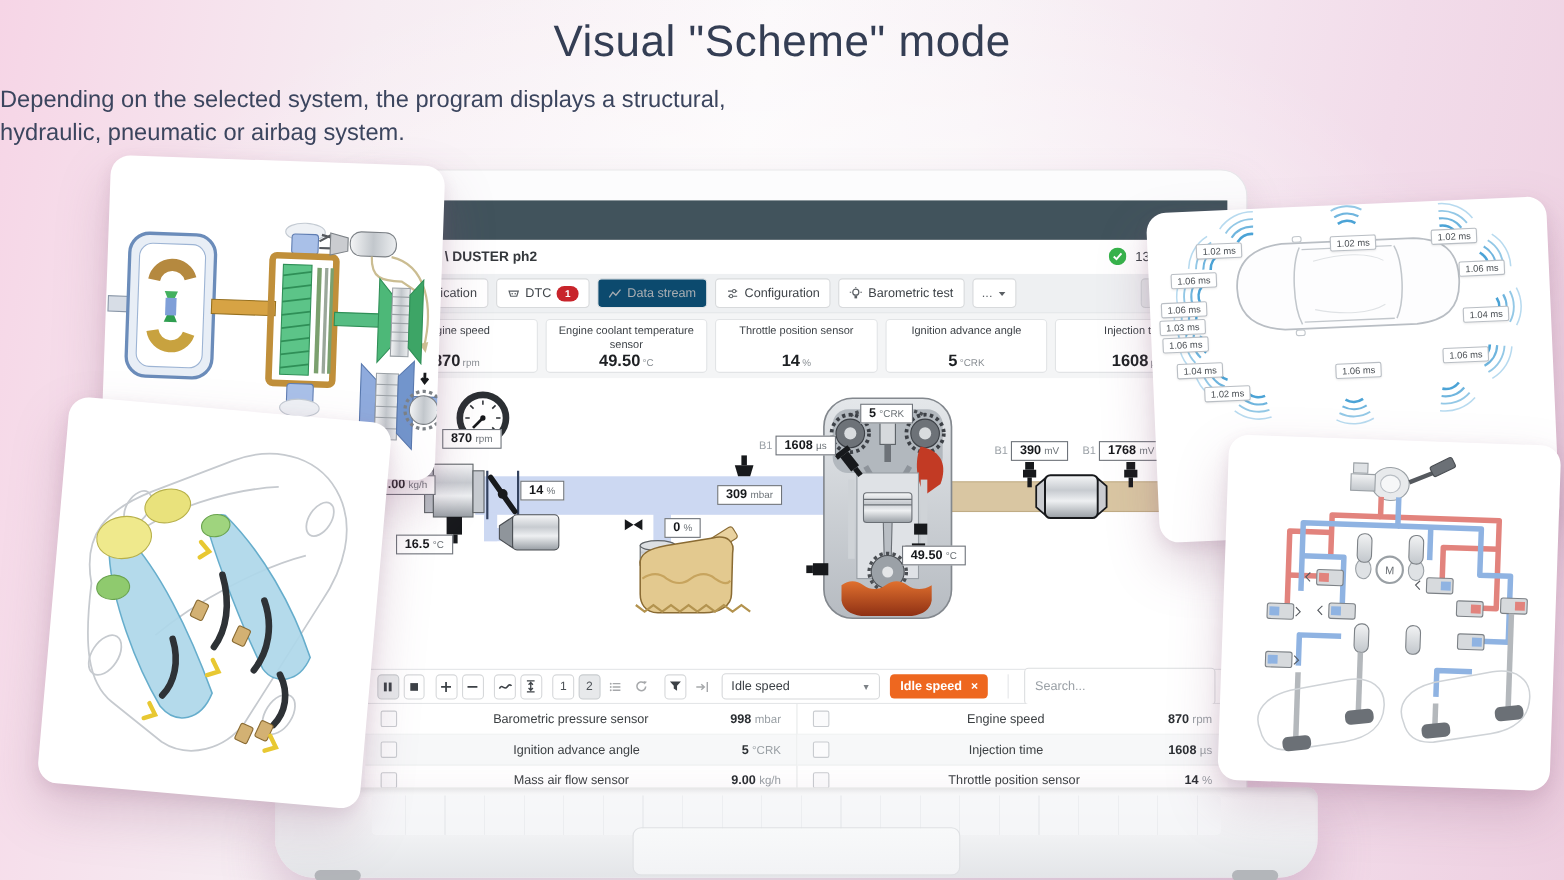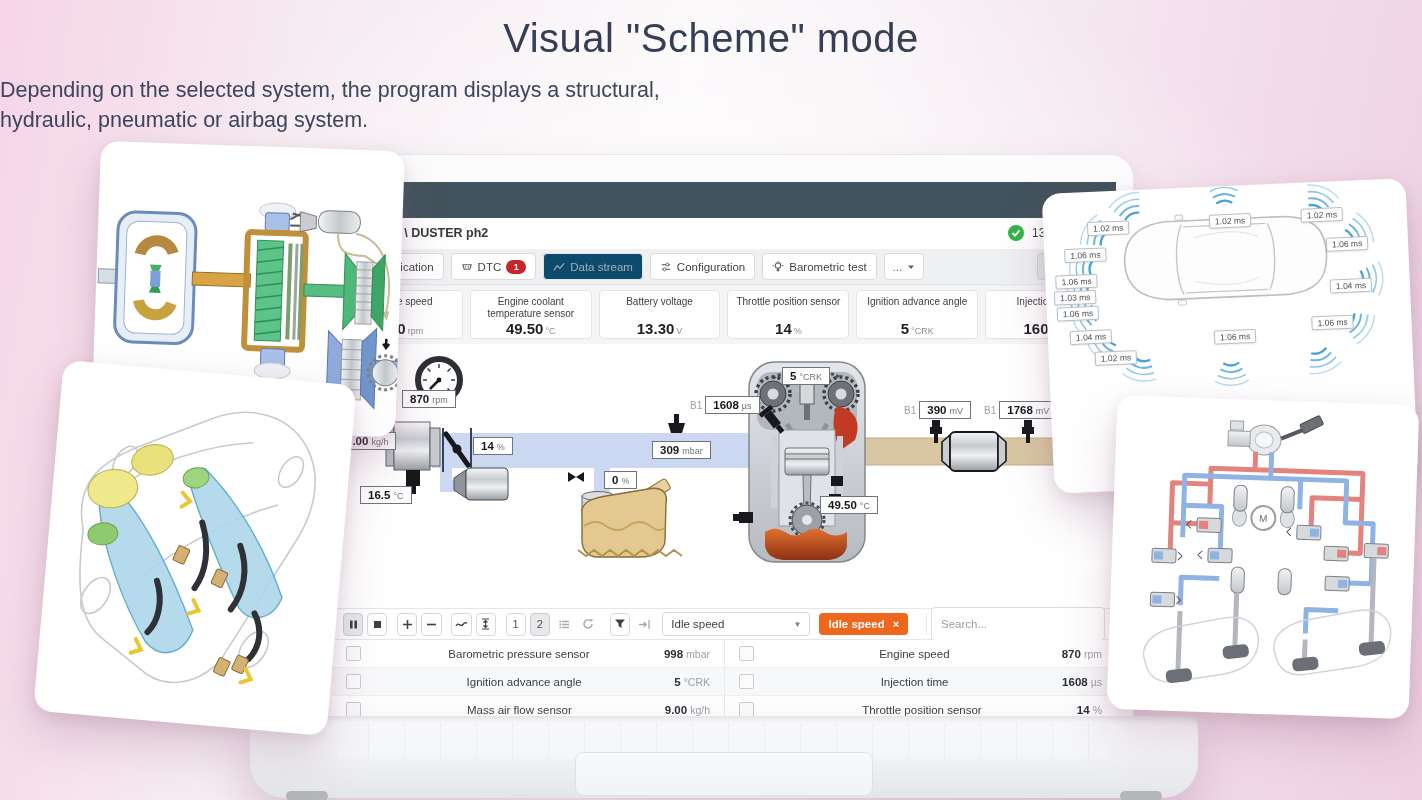--- a/index.html
+++ b/index.html
@@ -63,21 +63,21 @@
   .tbtn.flat{border-color:transparent;}
   .tbtn.dim svg{opacity:.45;}
   .dropdown{width:168px;height:24px;border:1px solid #d6d8da;border-radius:4px;background:#fff;
     display:flex;align-items:center;font-size:11.5px;color:#3c4146;padding:0 8px;box-sizing:border-box;margin-left:4px;}
   .dropdown .car{margin-left:auto;font-size:8px;color:#7c8186;}
   .chip{height:22px;background:#ee671f;border-radius:4px;color:#fff;font-size:11.5px;font-weight:700;
     display:flex;align-items:center;gap:8px;padding:0 9px;margin-left:5px;white-space:nowrap;}
   .chip .x{font-size:11px;font-weight:700;}
   .tsep{width:1px;height:22px;background:#e4e6e8;margin-left:14px;}
   .search{width:178px;height:24px;border:1px solid #dcdee0;border-radius:4px;font-size:11.5px;
-    color:#3c4146;padding:16px 9px;box-sizing:border-box;outline:none;
+    color:#3c4146;padding:16px 9px;box-sizing:border-box;margin-left:10px;outline:none;
     font-family:"Liberation Sans",sans-serif;}
   .search::placeholder{color:#9aa0a6;}
   
   .dtable{position:absolute;left:0;top:458px;width:100%;height:88px;background:#fff;display:flex;}
   .tcol{width:50%;box-sizing:border-box;}
   .tcol.right{border-left:1px solid #e7e9ea;}
   .trow{height:28px;display:flex;align-items:center;padding:0 14px;box-sizing:border-box;
     border-bottom:1px solid #eef0f1;font-size:11.5px;color:#3c4043;}
   .trow.alt{background:#f7f8f9;}
   .cb{width:13px;height:13px;border:1px solid #c9ccd0;border-radius:2px;background:#fbfbfc;margin-right:13px;flex:0 0 auto;}
@@ -208,24 +208,20 @@
     <div class="sensorrow">
       <div class="scard">
         <div class="t">Engine speed</div>
         <div class="v"><span>870</span><span class="u">rpm</span></div>
       </div>
       <div class="scard">
         <div class="t">Engine coolant temperature sensor</div>
         <div class="v"><span>49.50</span><span class="u">°C</span></div>
       </div>
       <div class="scard">
-        <div class="t">Battery voltage</div>
-        <div class="v"><span>13.30</span><span class="u">V</span></div>
-      </div>
-      <div class="scard">
         <div class="t">Throttle position sensor</div>
         <div class="v"><span>14</span><span class="u">%</span></div>
       </div>
       <div class="scard">
         <div class="t">Ignition advance angle</div>
         <div class="v"><span>5</span><span class="u">°CRK</span></div>
       </div>
       <div class="scard">
         <div class="t">Injection time</div>
         <div class="v"><span>1608</span><span class="u">µs</span></div>

